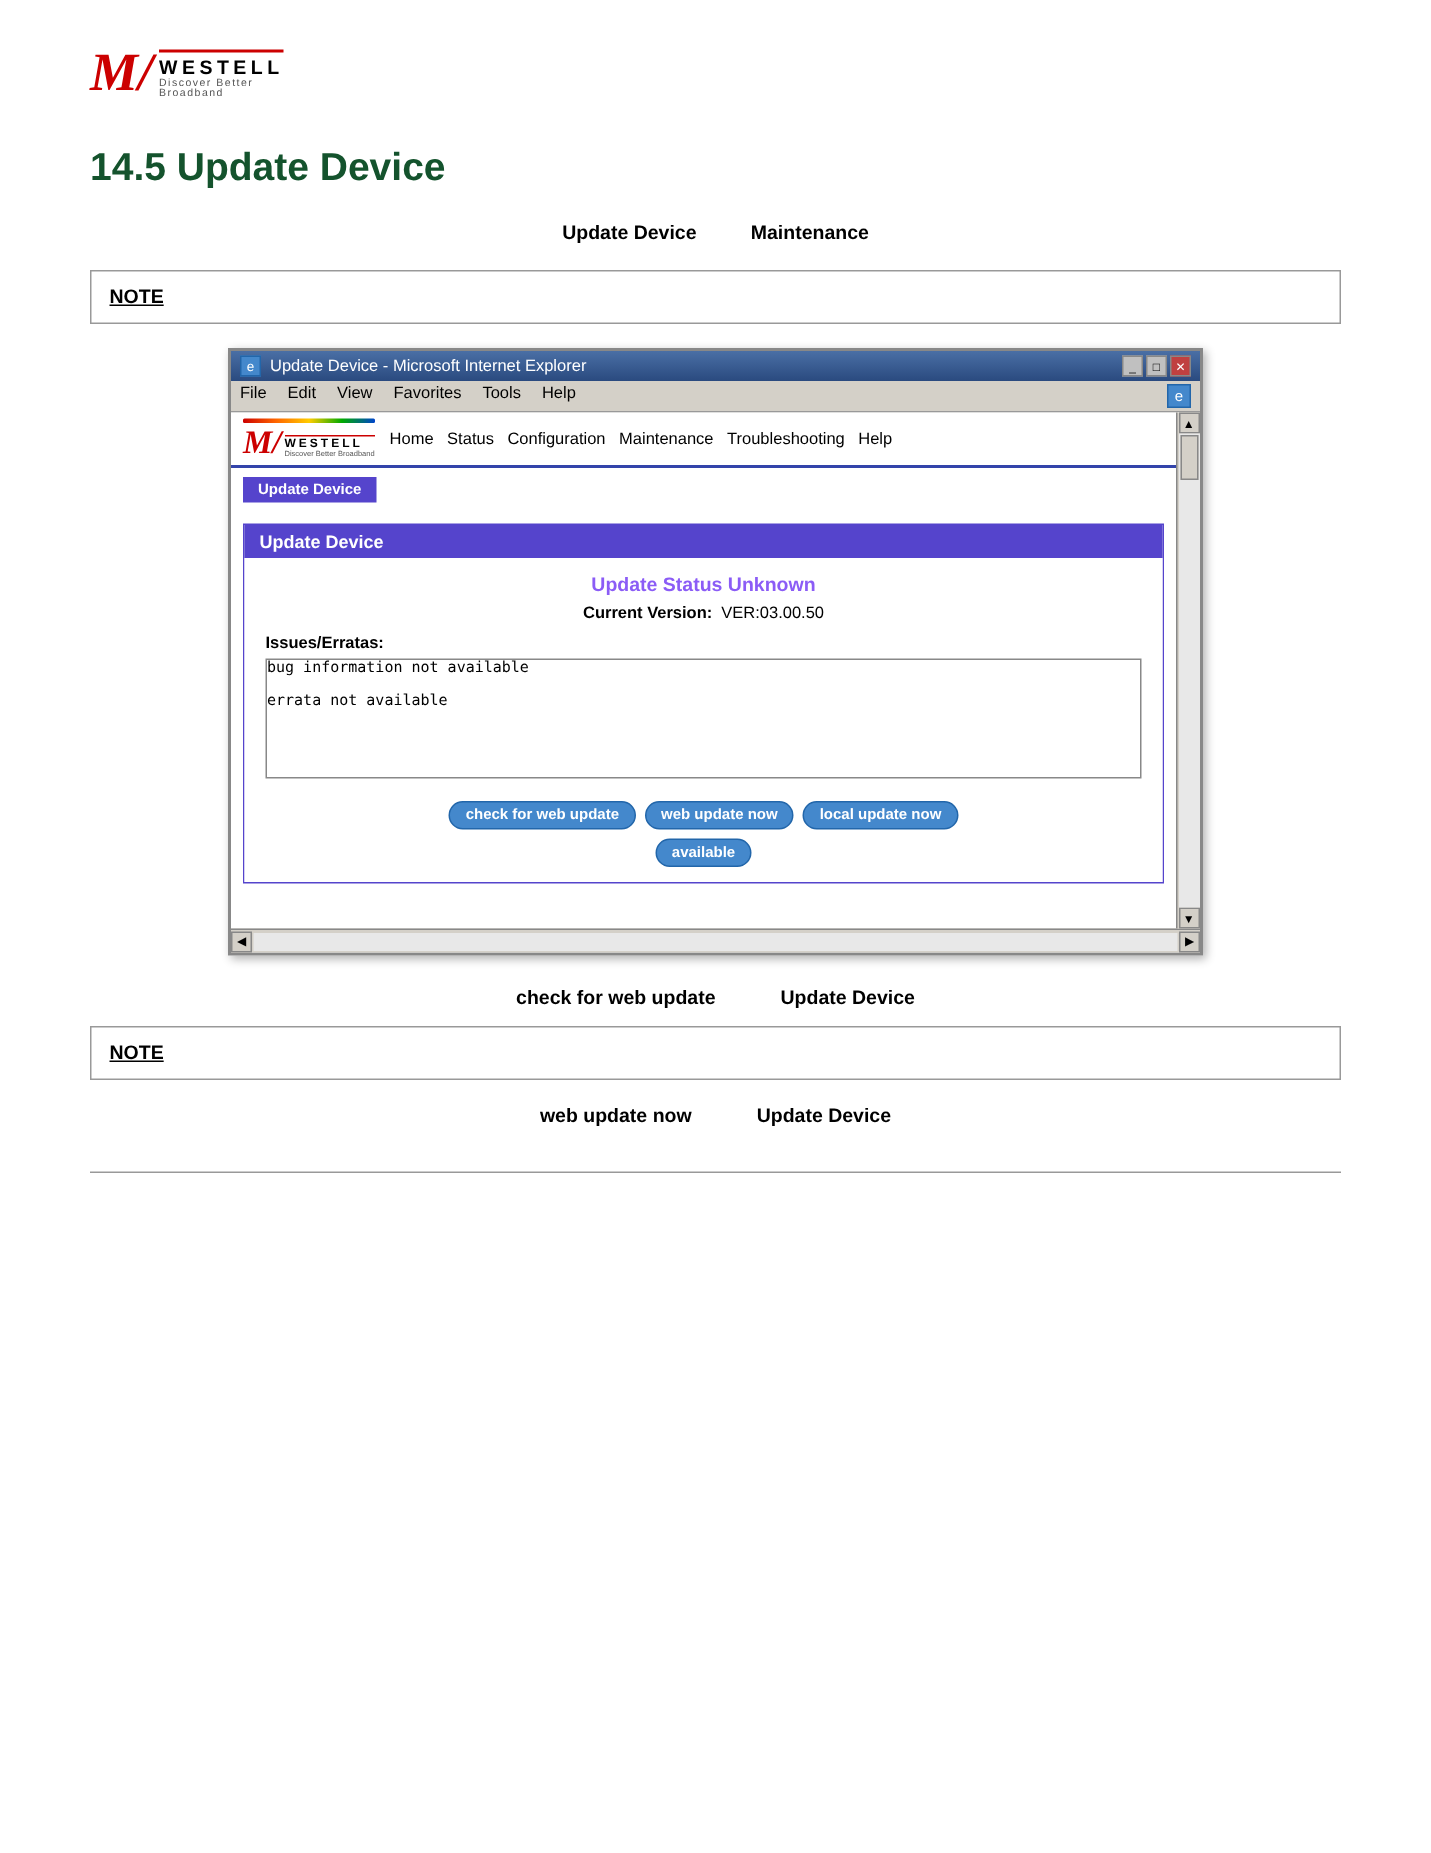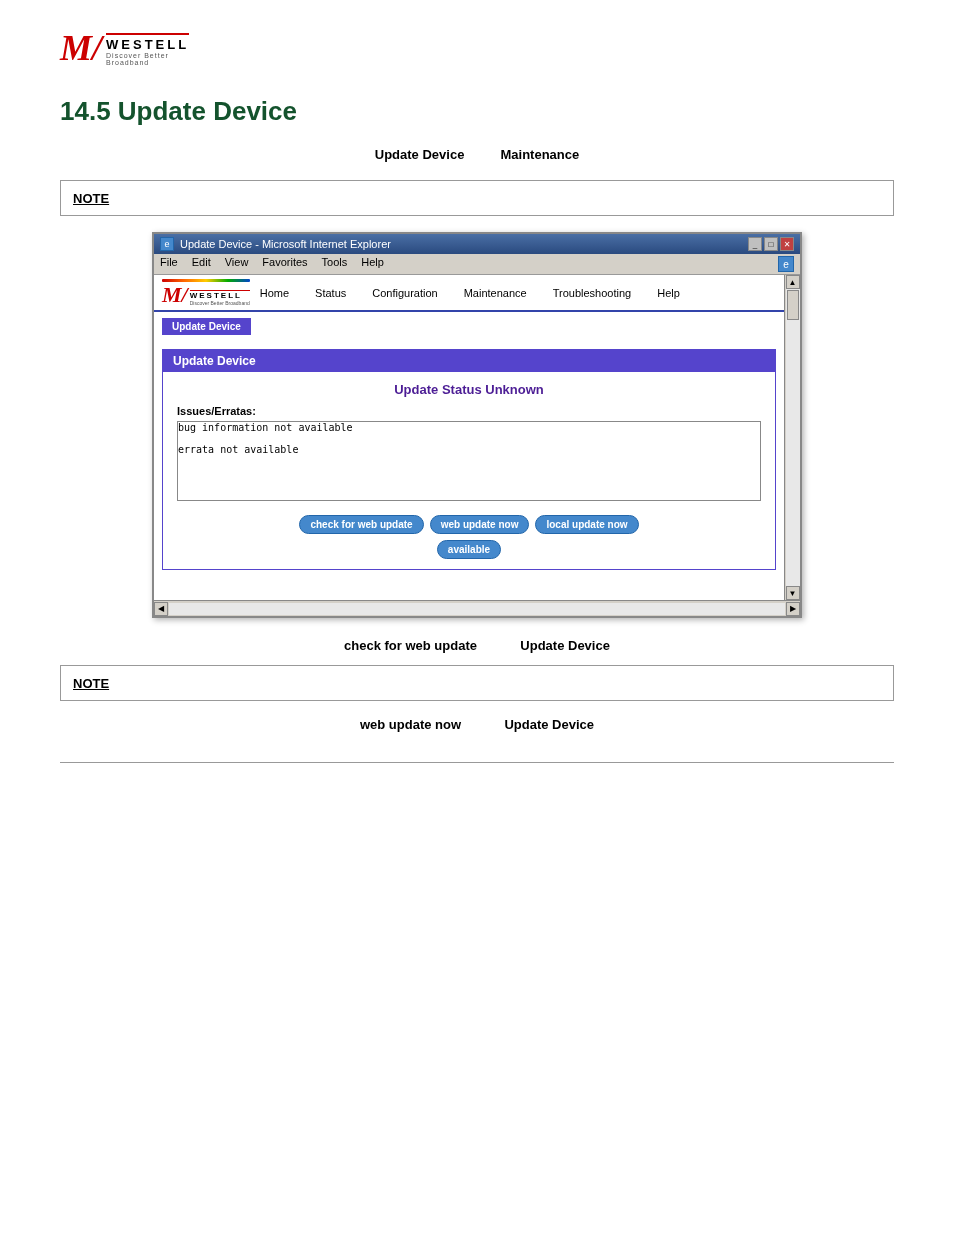--- a/index.html
+++ b/index.html
@@ -209,21 +209,21 @@
       letter-spacing: 2px;
       color: #000;
       border-top: 1px solid #cc0000;
     }
     .inner-logo-tagline {
       font-size: 5px;
       color: #555;
     }
     .inner-nav {
       display: flex;
-      gap: 26px;
+      gap: 9px;
       font-size: 11px;
       color: #000;
     }
     .inner-nav span {
       cursor: pointer;
     }
 
     .inner-breadcrumb {
       padding: 4px 8px;
       background: #fff;
@@ -250,21 +250,21 @@
       font-size: 12px;
       font-weight: bold;
       padding: 4px 10px;
     }
     .inner-panel-body {
       padding: 10px 14px;
       background: #fff;
     }
 
     .status-unknown {
-      color: #4c1d95;
+      color: #8b5cf6;
       font-size: 13px;
       font-weight: bold;
       text-align: center;
       margin-bottom: 6px;
     }
     .version-row {
       font-size: 11px;
       display: flex;
       gap: 6px;
       justify-content: center;
@@ -450,20 +450,24 @@
 
       <div class="inner-breadcrumb">
         <button class="update-device-btn">Update Device</button>
       </div>
 
       <div class="inner-panel">
         <div class="inner-panel-header">Update Device</div>
         <div class="inner-panel-body">
           <div class="status-unknown">Update Status Unknown</div>
           
+          <div class="version-row">
+            <span class="version-label">Current Version:</span>
+            <span>VER:03.00.50</span>
+          </div>
 
           <div class="issues-label">Issues/Erratas:</div>
           <textarea class="issues-textarea" readonly="" style="">bug information not available
 
 errata not available</textarea>
 
 
           <div class="action-buttons">
             <button class="action-btn">check for web update</button>
             <button class="action-btn">web update now</button>

